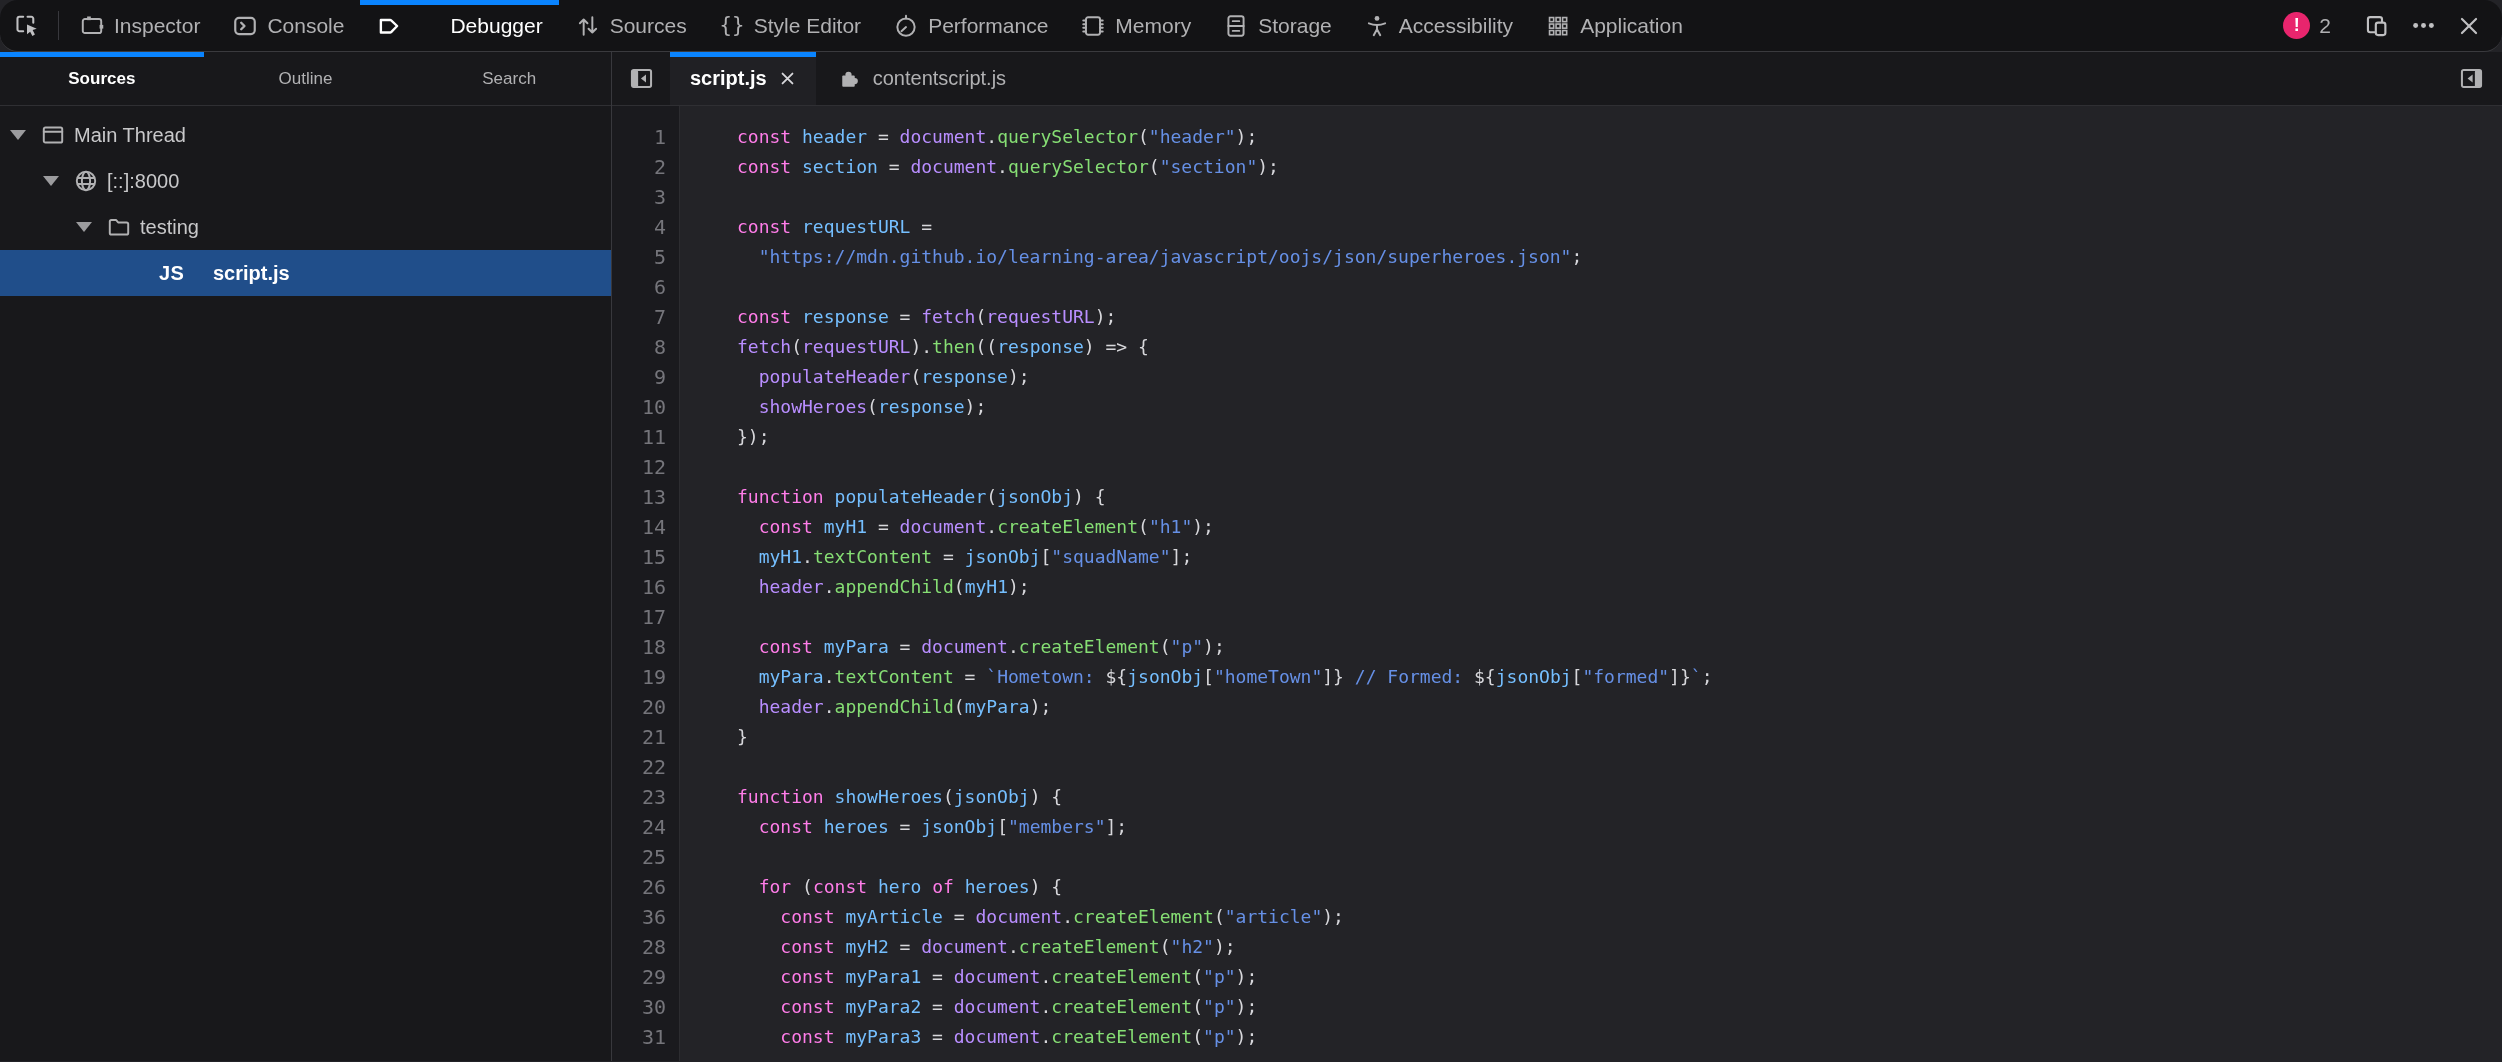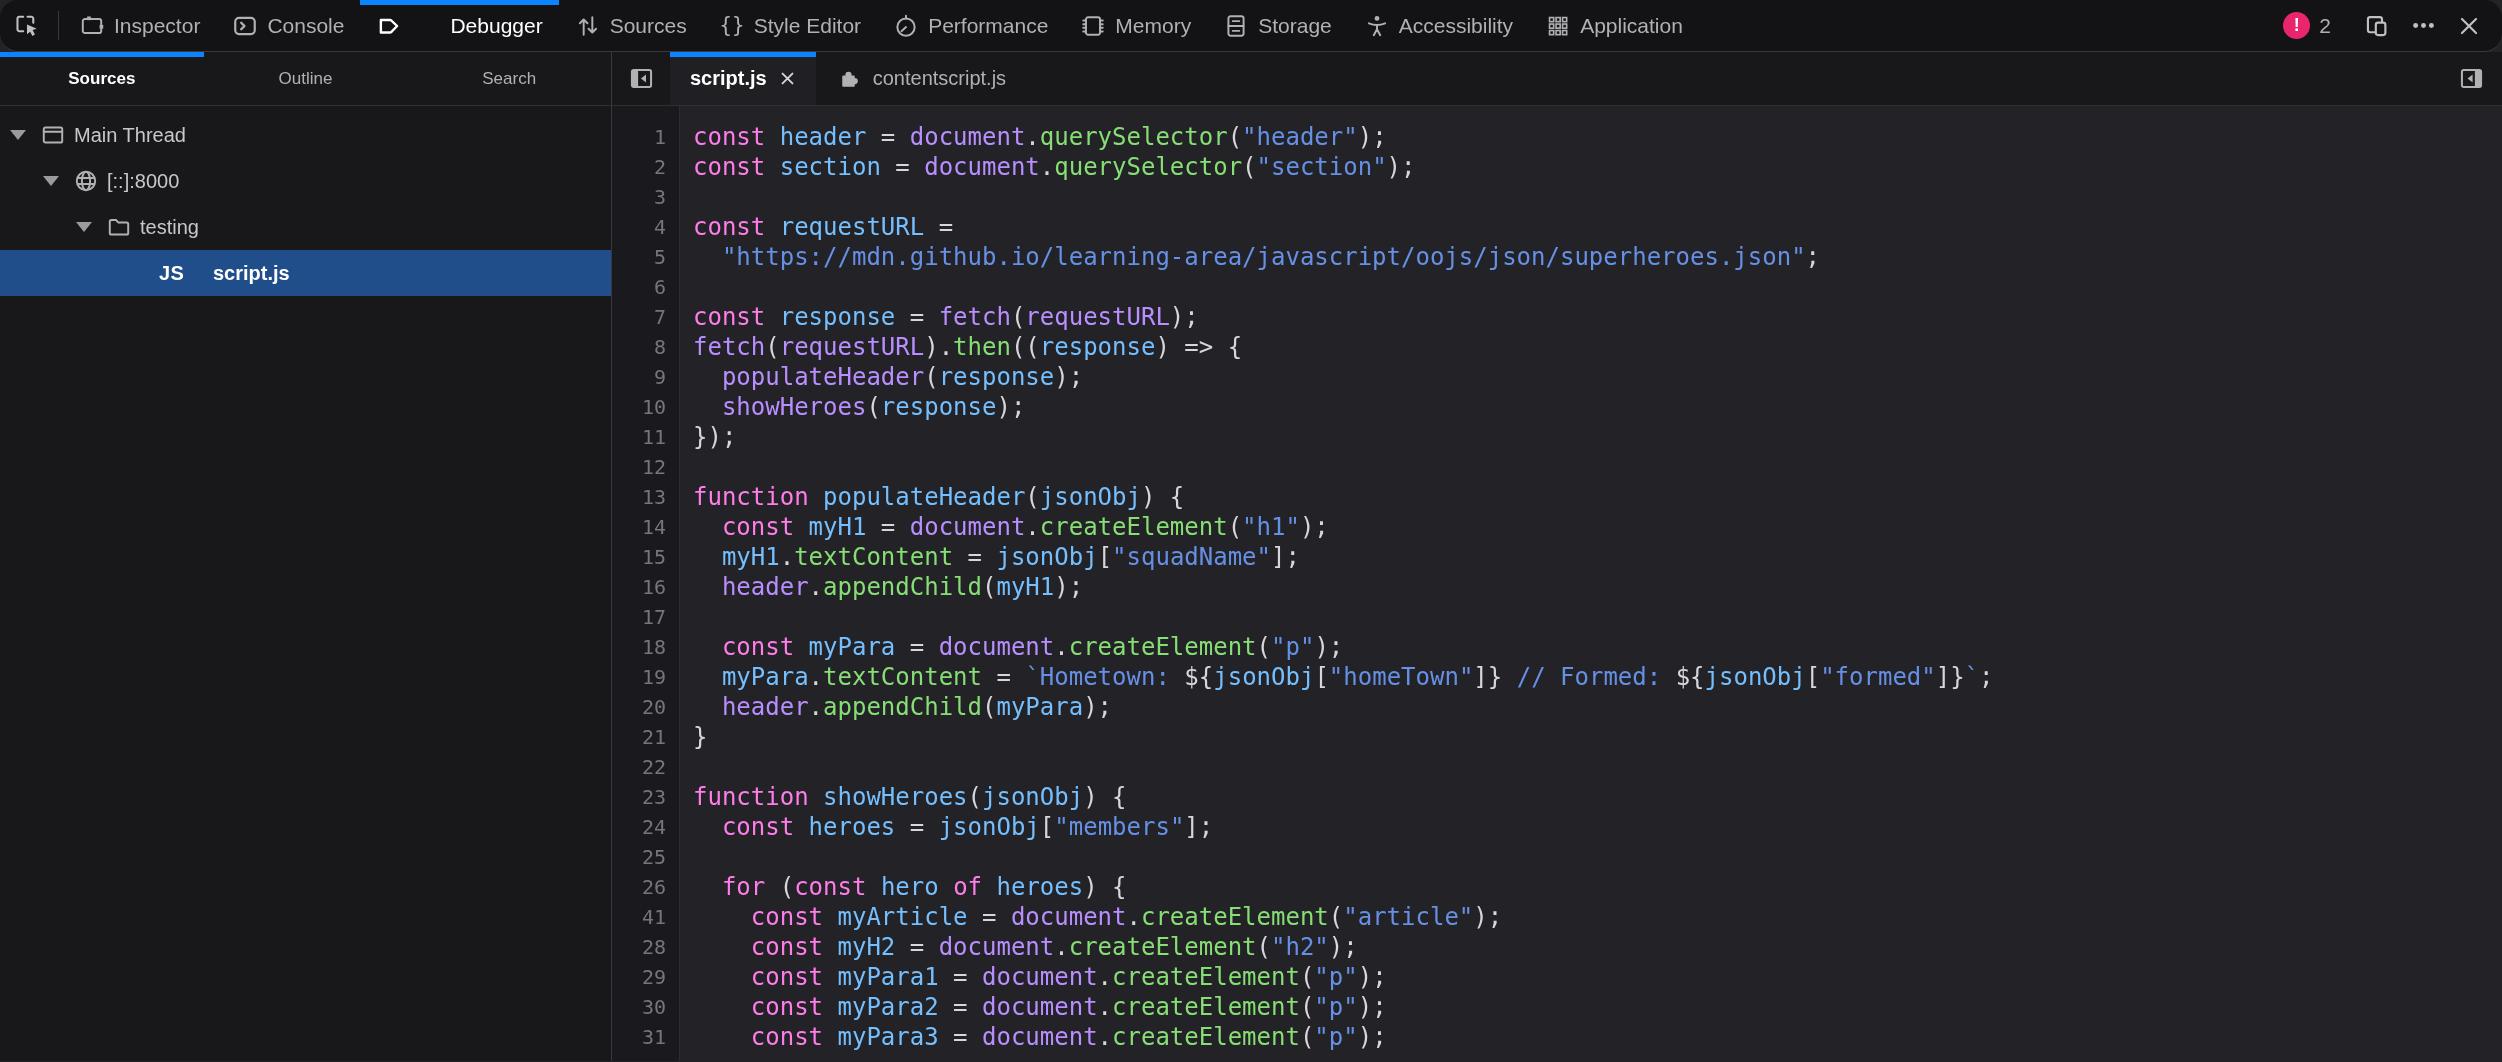--- a/index.html
+++ b/index.html
@@ -66,21 +66,21 @@
   .et-spacer { flex:1; }
   .et-right { width:62px; display:flex; align-items:center; justify-content:center; color:#b1b1b3; }
 
   
   .editor { flex:1; display:flex; overflow:hidden; font-family:"DejaVu Sans Mono", monospace; }
   .gutter { width:68px; background:#1a1a1e; border-right:1px solid #2c2c30;
             padding-top:16px; flex:none; }
   .gn { height:30px; line-height:30px; text-align:right; padding-right:13px;
         color:#75757b; font-size:20px; }
   .code { flex:1; padding:16px 0 0 13px; overflow:hidden; }
-  .cl { height:30px; line-height:30px; font-size:24px; white-space:pre; color:#d7d7db; }
+  .cl { height:30px; line-height:30px; font-size:18px; white-space:pre; color:#d7d7db;margin-left:44px; }
   .t-k { color:var(--sx-k); }
   .t-d { color:var(--sx-d); }
   .t-v { color:var(--sx-v); }
   .t-p { color:var(--sx-p); }
   .t-s { color:var(--sx-s); }
   .t-w { color:var(--sx-w); }
 </style>
 </head>
 <body>
 
@@ -348,21 +348,21 @@
           <div class="gn">17</div>
           <div class="gn">18</div>
           <div class="gn">19</div>
           <div class="gn">20</div>
           <div class="gn">21</div>
           <div class="gn">22</div>
           <div class="gn">23</div>
           <div class="gn">24</div>
           <div class="gn">25</div>
           <div class="gn">26</div>
-          <div class="gn">41</div>
+          <div class="gn">36</div>
           <div class="gn">28</div>
           <div class="gn">29</div>
           <div class="gn">30</div>
           <div class="gn">31</div>
         </div>
       <div class="code" id="code">
           <div class="cl"><span class="t-k">const</span><span class="t-w"> </span><span class="t-d">header</span><span class="t-w"> = </span><span class="t-v">document</span><span class="t-w">.</span><span class="t-p">querySelector</span><span class="t-w">(</span><span class="t-s">"header"</span><span class="t-w">);</span></div>
           <div class="cl"><span class="t-k">const</span><span class="t-w"> </span><span class="t-d">section</span><span class="t-w"> = </span><span class="t-v">document</span><span class="t-w">.</span><span class="t-p">querySelector</span><span class="t-w">(</span><span class="t-s">"section"</span><span class="t-w">);</span></div>
           <div class="cl"></div>
           <div class="cl"><span class="t-k">const</span><span class="t-w"> </span><span class="t-d">requestURL</span><span class="t-w"> =</span></div>

